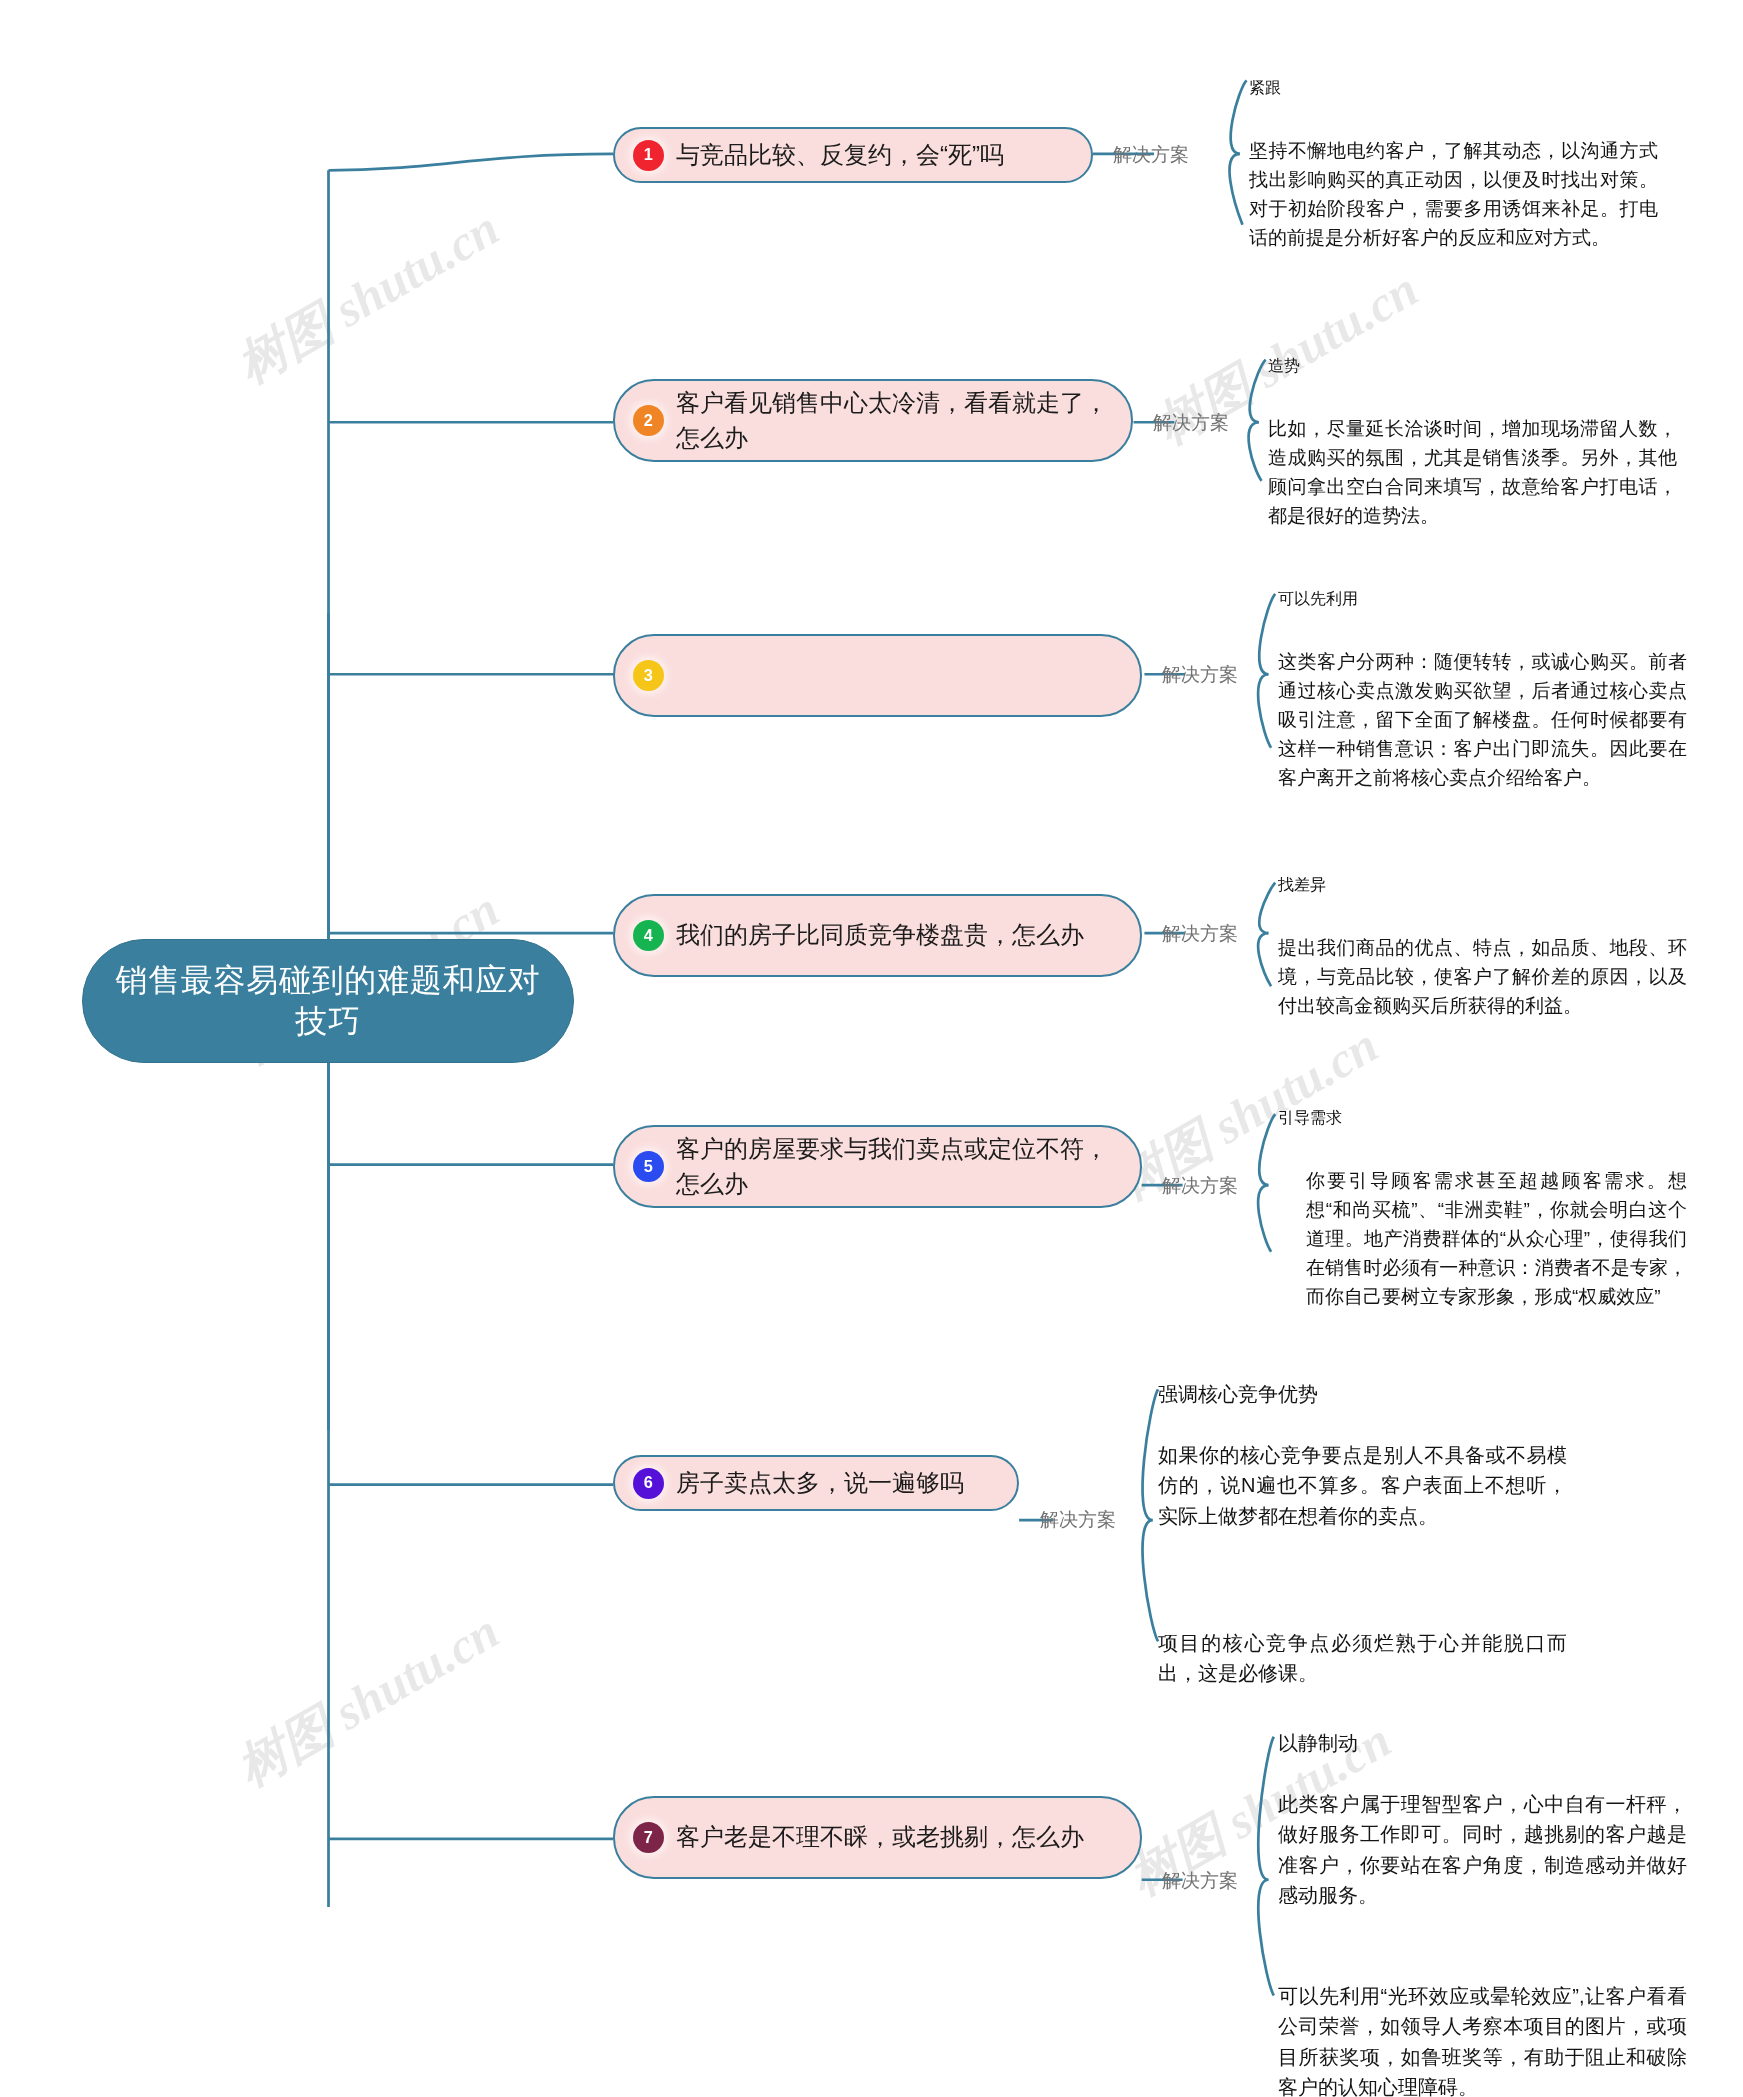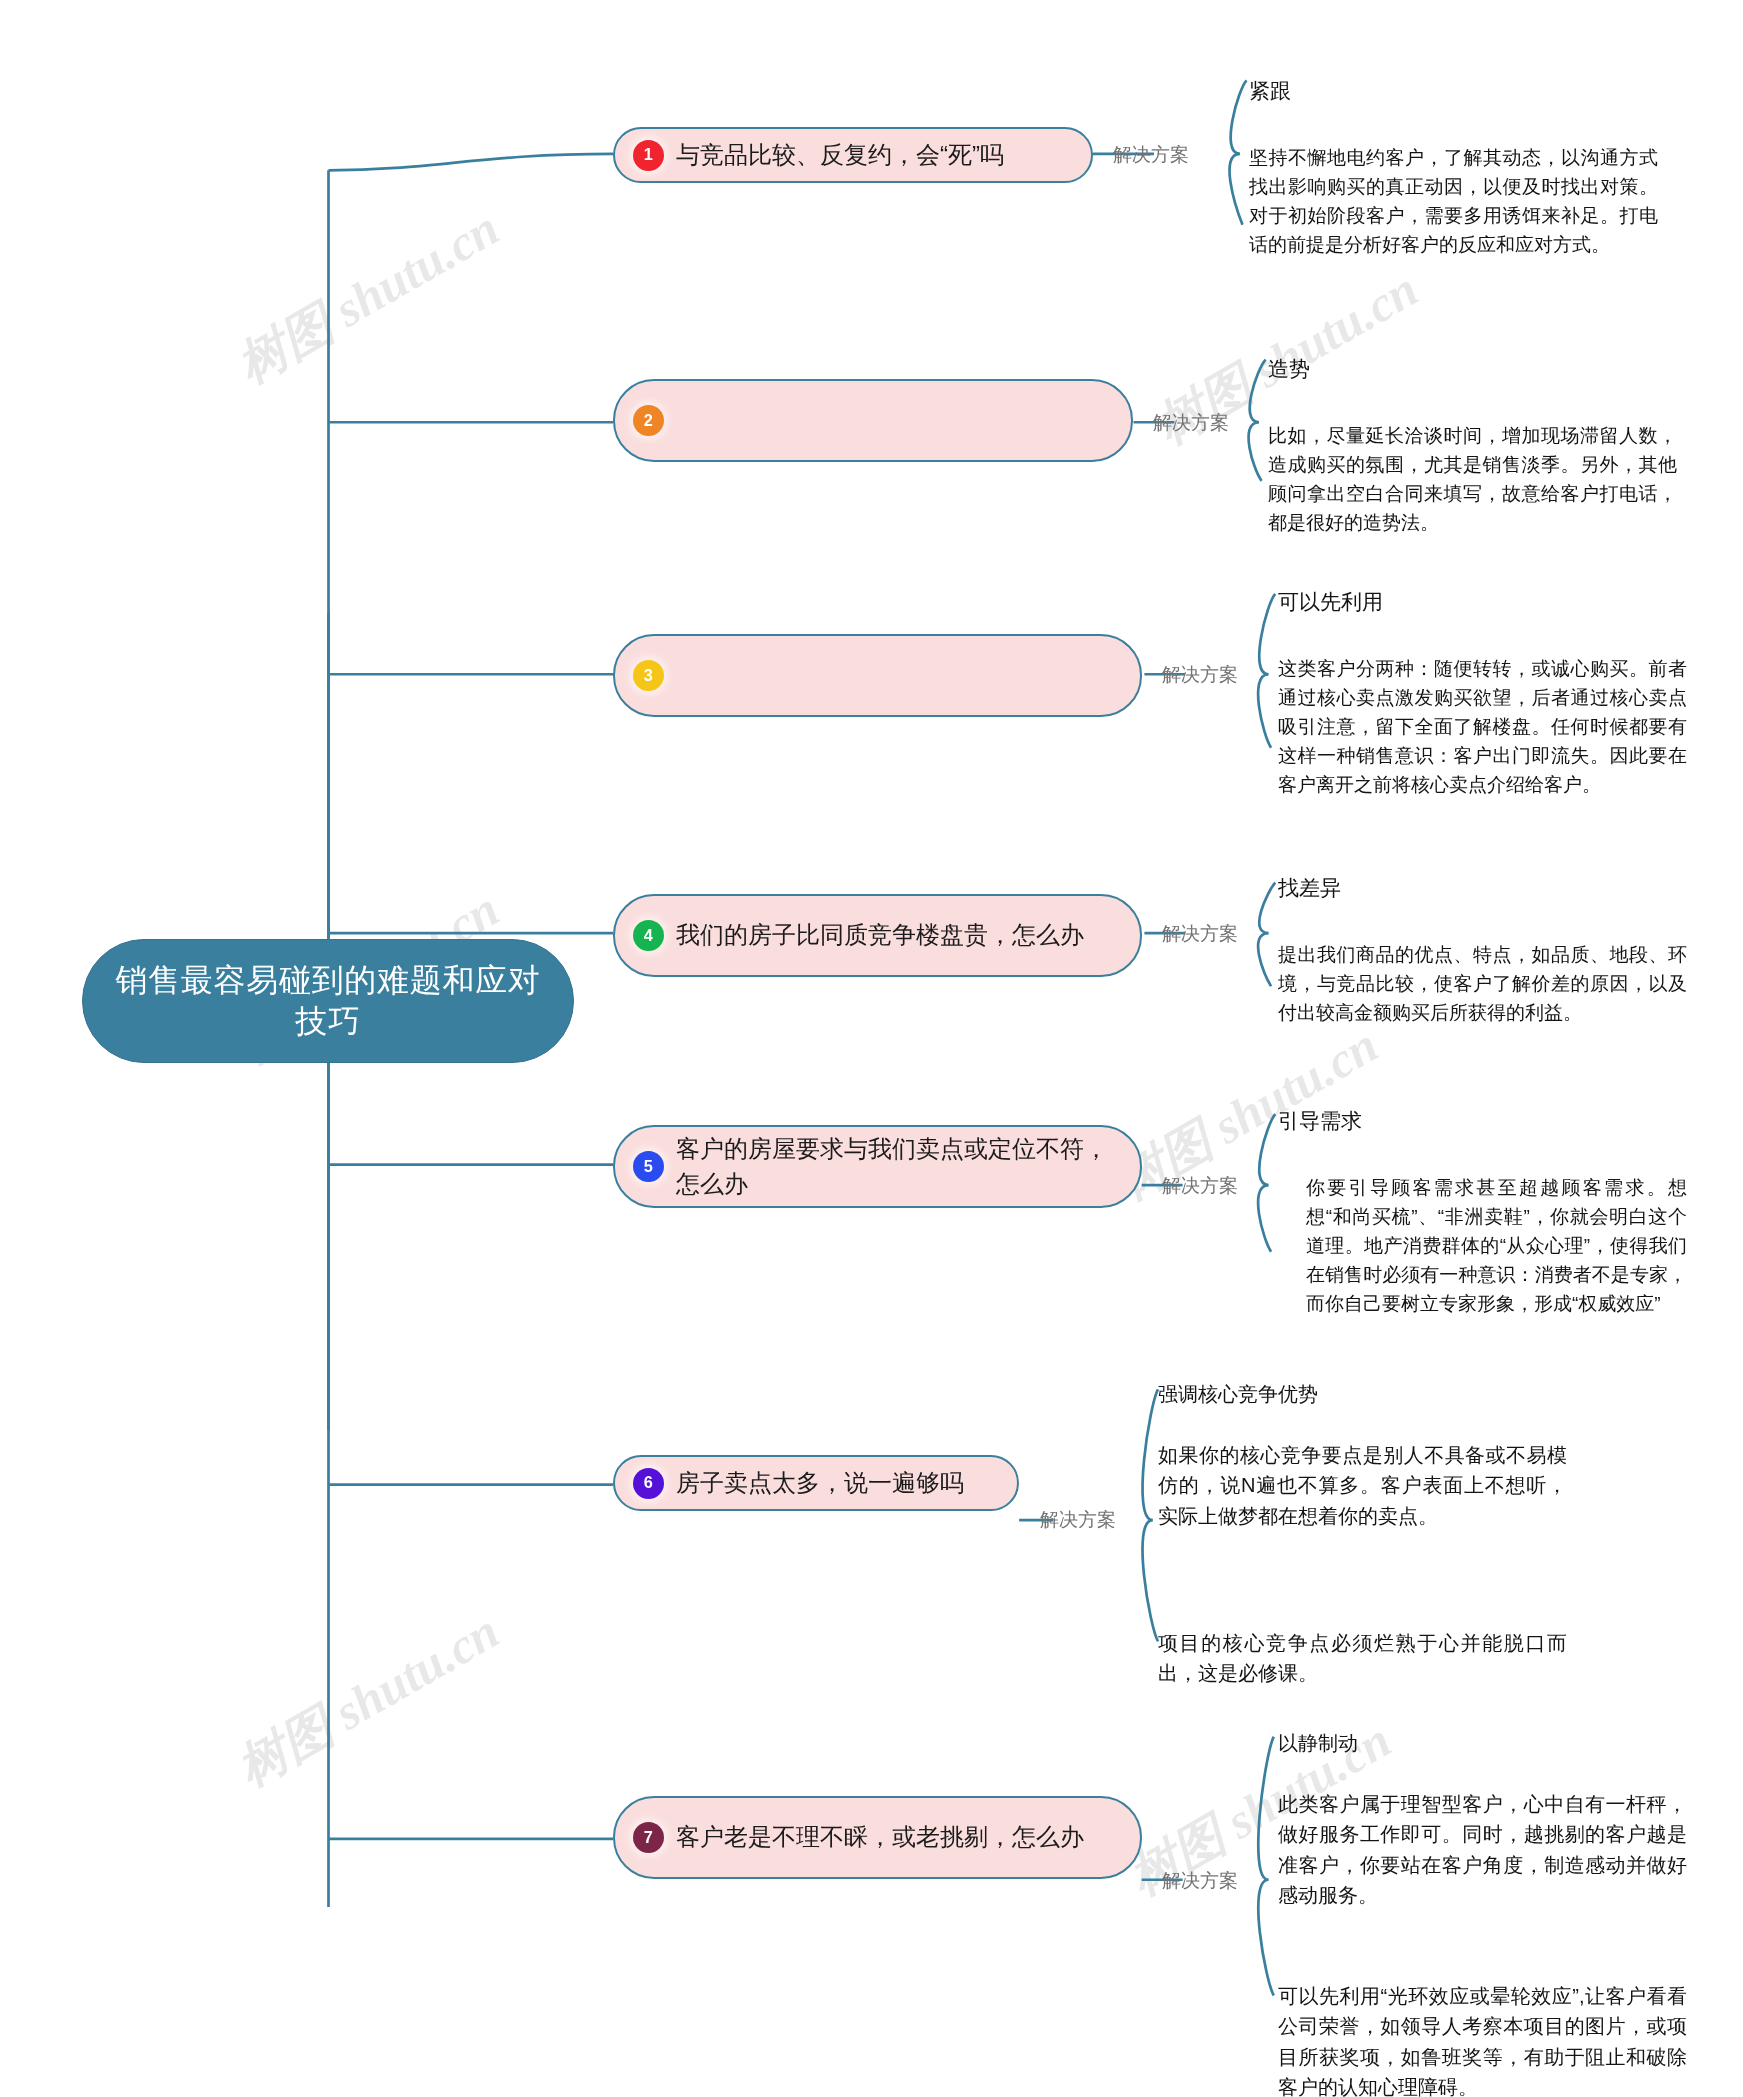--- a/index.html
+++ b/index.html
@@ -86,21 +86,21 @@
     color: #737373;
     white-space: nowrap;
   }
 
   
   .leaf {
     position: absolute;
     color: #141414;
   }
   .leaf .lead {
-    font-size: 21px;
+    font-size: 16px;
     line-height: 1.45;
     margin-bottom: 0;
   }
   .leaf .body {
     font-size: 19px;
     line-height: 1.52;
     text-align: justify;
   }
   .leaf.small .lead, .leaf.small .body { font-size: 20px; }
 </style>
@@ -186,20 +186,21 @@
     <span class="ttext">与竞品比较、反复约，会“死”吗</span>
   </div>
   <div class="midlabel" style="left:1113px; top:142px;">解决方案</div>
   <div class="leaf" style="left:1249px; top:76px; width:409px;">
     <div class="lead">紧跟</div>
     <div class="body" style="margin-top:38px;">坚持不懈地电约客户，了解其动态，以沟通方式找出影响购买的真正动因，以便及时找出对策。对于初始阶段客户，需要多用诱饵来补足。打电话的前提是分析好客户的反应和应对方式。</div>
   </div>
 
   <div class="topic" style="left:613px; top:379px; width:520px; height:83px;">
     <span class="badge" style="background:#ef8524;">2</span>
+    <span class="ttext">客户看见销售中心太冷清，看看就走了，怎么办</span>
   </div>
   <div class="midlabel" style="left:1153px; top:410px;">解决方案</div>
   <div class="leaf" style="left:1268px; top:354px; width:409px;">
     <div class="lead">造势</div>
     <div class="body" style="margin-top:38px;">比如，尽量延长洽谈时间，增加现场滞留人数，造成购买的氛围，尤其是销售淡季。另外，其他顾问拿出空白合同来填写，故意给客户打电话，都是很好的造势法。</div>
   </div>
 
   <div class="topic" style="left:613px; top:634px; width:529px; height:83px;">
     <span class="badge" style="background:#f5c518;">3</span>
   </div>

